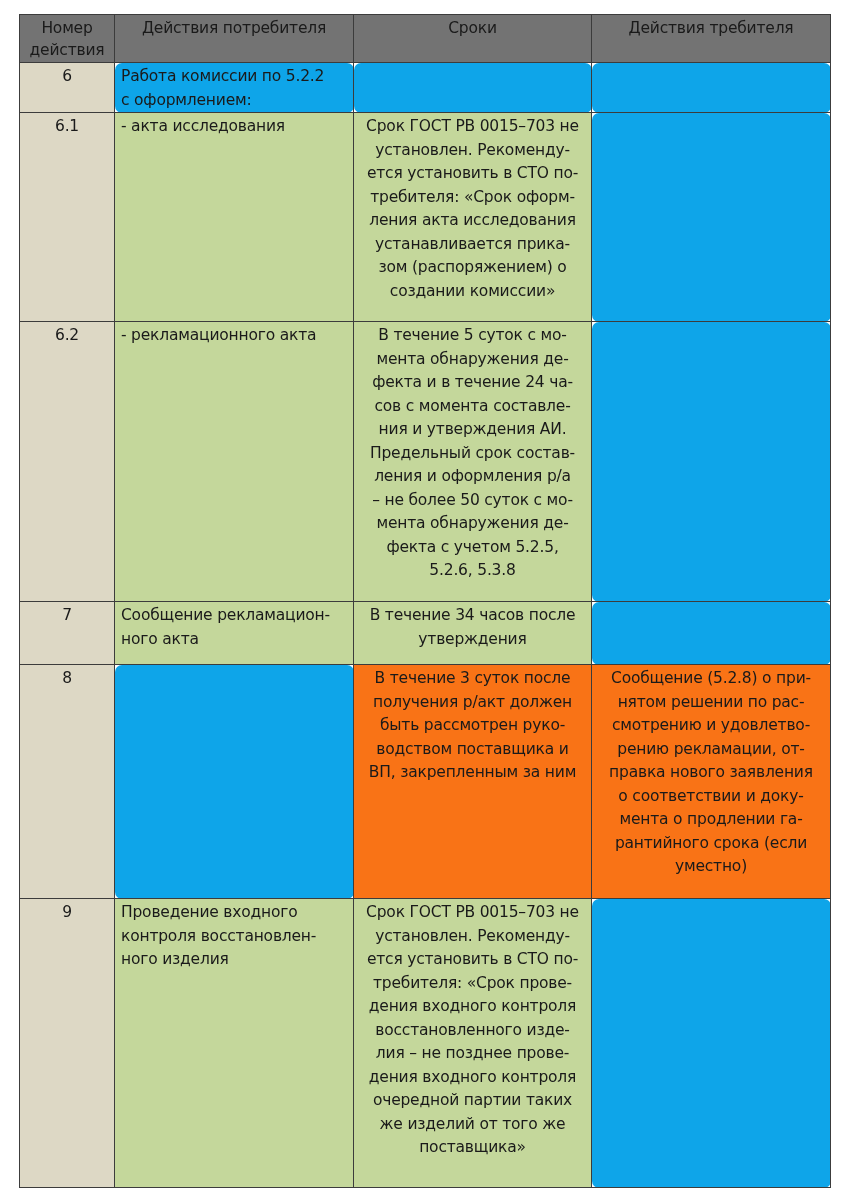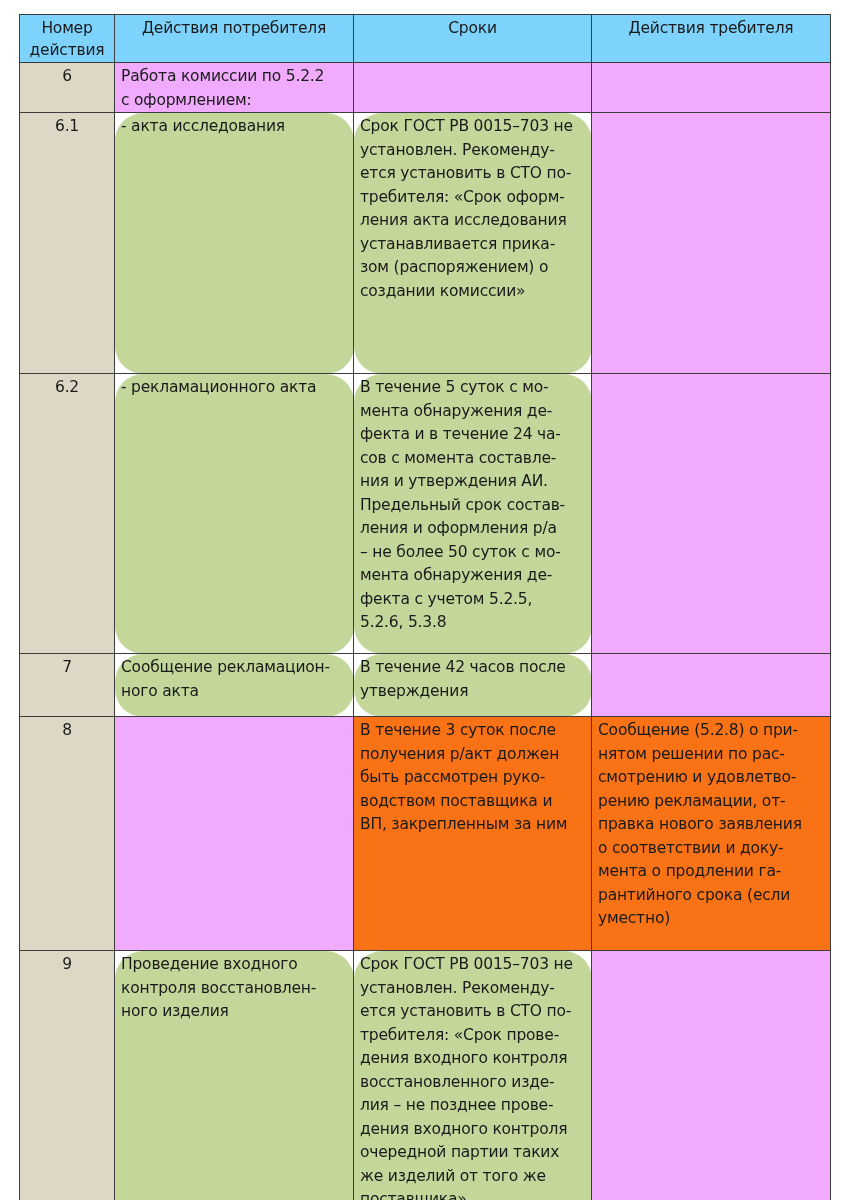--- a/index.html
+++ b/index.html
@@ -3,26 +3,26 @@
 <meta charset="utf-8">
 <style>
   html, body { margin: 0; padding: 0; background: #ffffff; }
   body { width: 844px; height: 1200px; position: relative; overflow: hidden;
          font-family: "DejaVu Sans", "Liberation Sans", sans-serif; color: #1a1a1a; }
   table.claims { position: absolute; left: 19px; top: 14px; border-collapse: collapse;
                  table-layout: fixed; width: 811px; }
   table.claims td, table.claims th { border: 1.5px solid #3c3c3c; vertical-align: top;
                  font-size: 15.5px; line-height: 23.5px; padding: 2px 6px 0 6px; font-weight: normal;
                  letter-spacing: -0.2px; }
-  th { background: #7dd3fc; text-align: center; }
+  th { background: #737373; text-align: center; }
   .c-num { background: #ddd8c5; text-align: center; }
   .c-left { text-align: left; }
-  .c-center { }
-  .white { background: #f0abfc; }
-  .green { background: #c4d79b; border-radius: 28px; }
+  .c-center { text-align: center; }
+  .white { background: #0ea5e9; border-radius: 7px; }
+  .green { background: #c4d79b; }
   .blue { background: #f97316; }
   .nowrap-lines { white-space: pre-line; }
 </style>
 </head>
 <body>
 
 <table class="claims">
   <colgroup>
     <col style="width:95px">
     <col style="width:239px">
@@ -39,21 +39,21 @@
   </tr>
 
   <tr style="height:49px">
     <td class="c-num">6</td>
     <td class="c-left white nowrap-lines">Работа комиссии по 5.2.2
 с оформлением:</td>
     <td class="c-center white nowrap-lines"></td>
     <td class="c-center white nowrap-lines"></td>
   </tr>
 
-  <tr style="height:261px">
+  <tr style="height:209px">
     <td class="c-num">6.1</td>
     <td class="c-left green nowrap-lines">- акта исследования</td>
     <td class="c-center green nowrap-lines">Срок ГОСТ РВ 0015–703 не
 установлен. Рекоменду-
 ется установить в СТО по-
 требителя: «Срок оформ-
 ления акта исследования
 устанавливается прика-
 зом (распоряжением) о
 создании комиссии»</td>
@@ -74,21 +74,21 @@
 мента обнаружения де-
 фекта с учетом 5.2.5,
 5.2.6, 5.3.8</td>
     <td class="c-center white nowrap-lines"></td>
   </tr>
 
   <tr style="height:63px">
     <td class="c-num">7</td>
     <td class="c-left green nowrap-lines">Сообщение рекламацион-
 ного акта</td>
-    <td class="c-center green nowrap-lines">В течение 42 часов после
+    <td class="c-center green nowrap-lines">В течение 34 часов после
 утверждения</td>
     <td class="c-center white nowrap-lines"></td>
   </tr>
 
   <tr style="height:234px">
     <td class="c-num">8</td>
     <td class="c-left white nowrap-lines"></td>
     <td class="c-center blue nowrap-lines">В течение 3 суток после
 получения р/акт должен
 быть рассмотрен руко-

